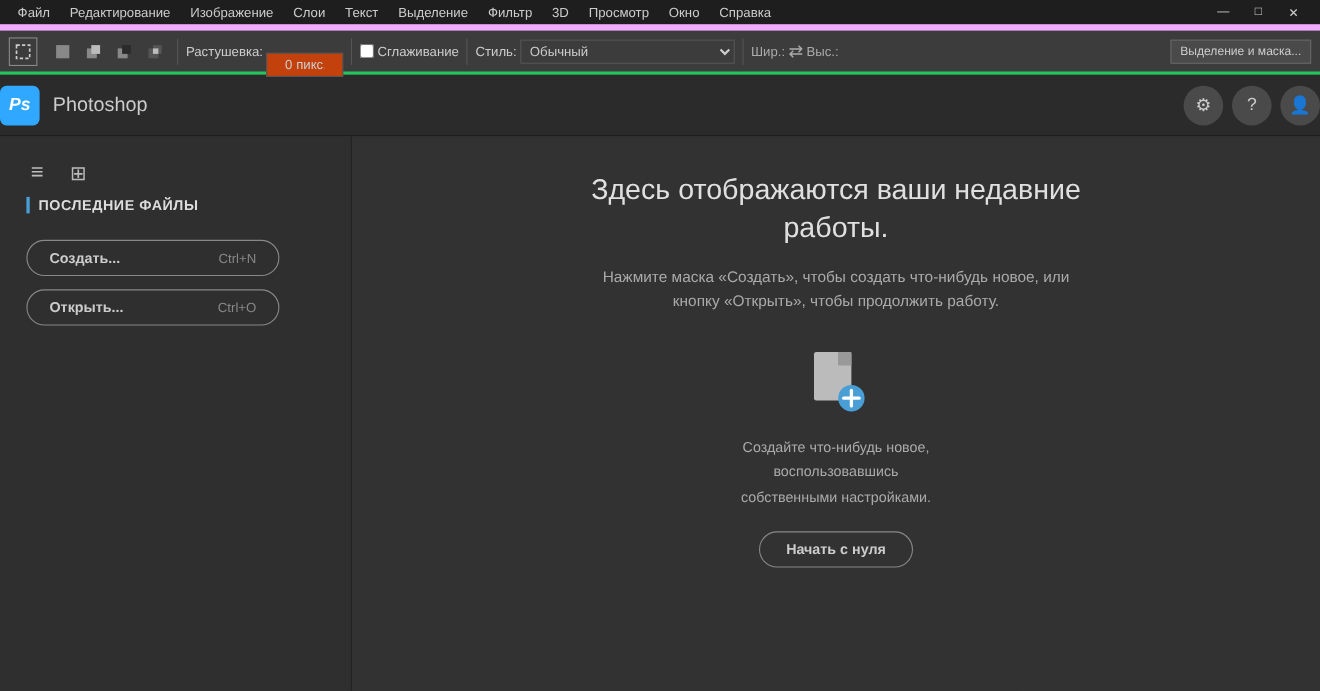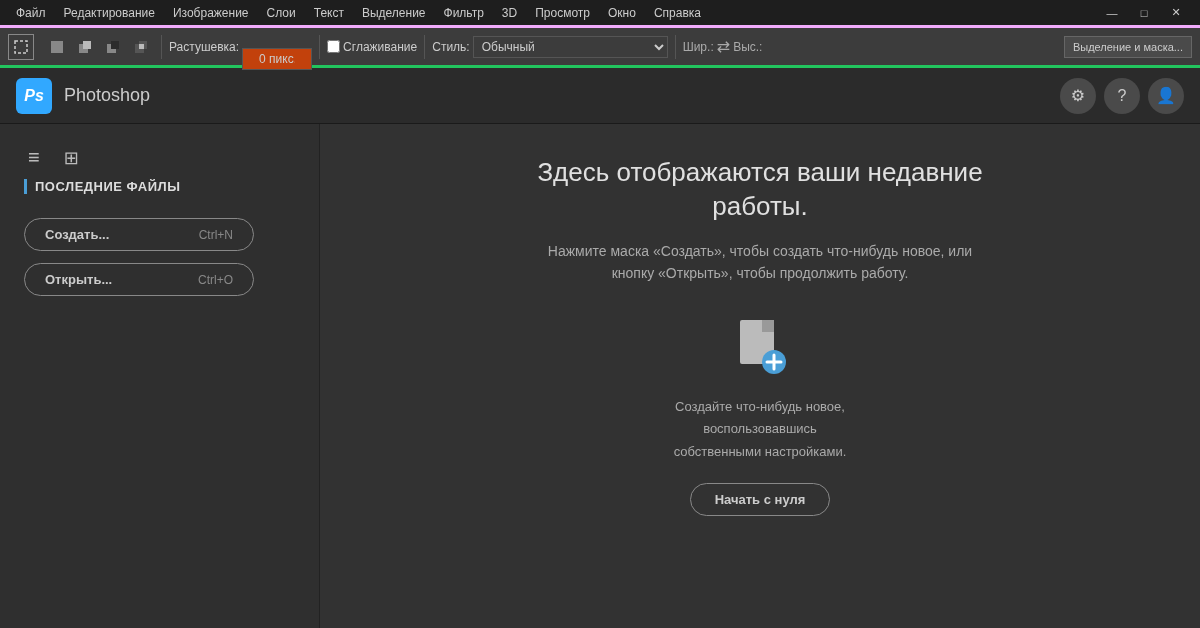--- a/index.html
+++ b/index.html
@@ -13,21 +13,21 @@
     }
 
     
     .menu-bar {
       background: #1e1e1e;
       height: 28px;
       display: flex;
       align-items: center;
       padding: 0 8px;
       gap: 2px;
-      border-bottom: 3px solid #f0abfc;
+      border-bottom: 6px solid #f0abfc;
     }
     .menu-item {
       color: #ccc;
       font-size: 12px;
       padding: 2px 8px;
       cursor: pointer;
       white-space: nowrap;
     }
 
     
@@ -128,21 +128,21 @@
       cursor: pointer;
       white-space: nowrap;
     }
 
     
     .app-header {
       background: #2b2b2b;
       height: 56px;
       display: flex;
       align-items: center;
-      padding: 0 16px;
+      padding: 0 0;
       border-bottom: 1px solid #1a1a1a;
     }
     .ps-logo {
       width: 36px;
       height: 36px;
       background: #31a8ff;
       border-radius: 6px;
       display: flex;
       align-items: center;
       justify-content: center;

